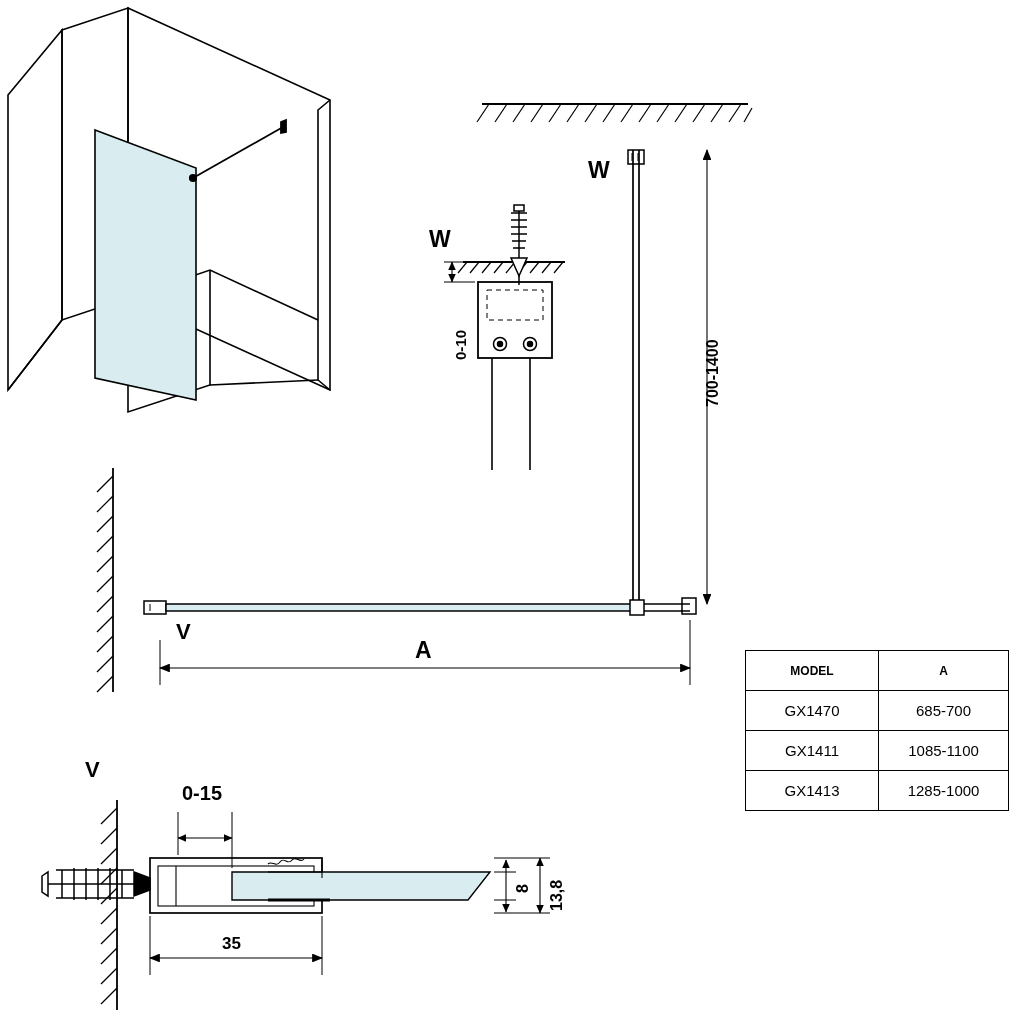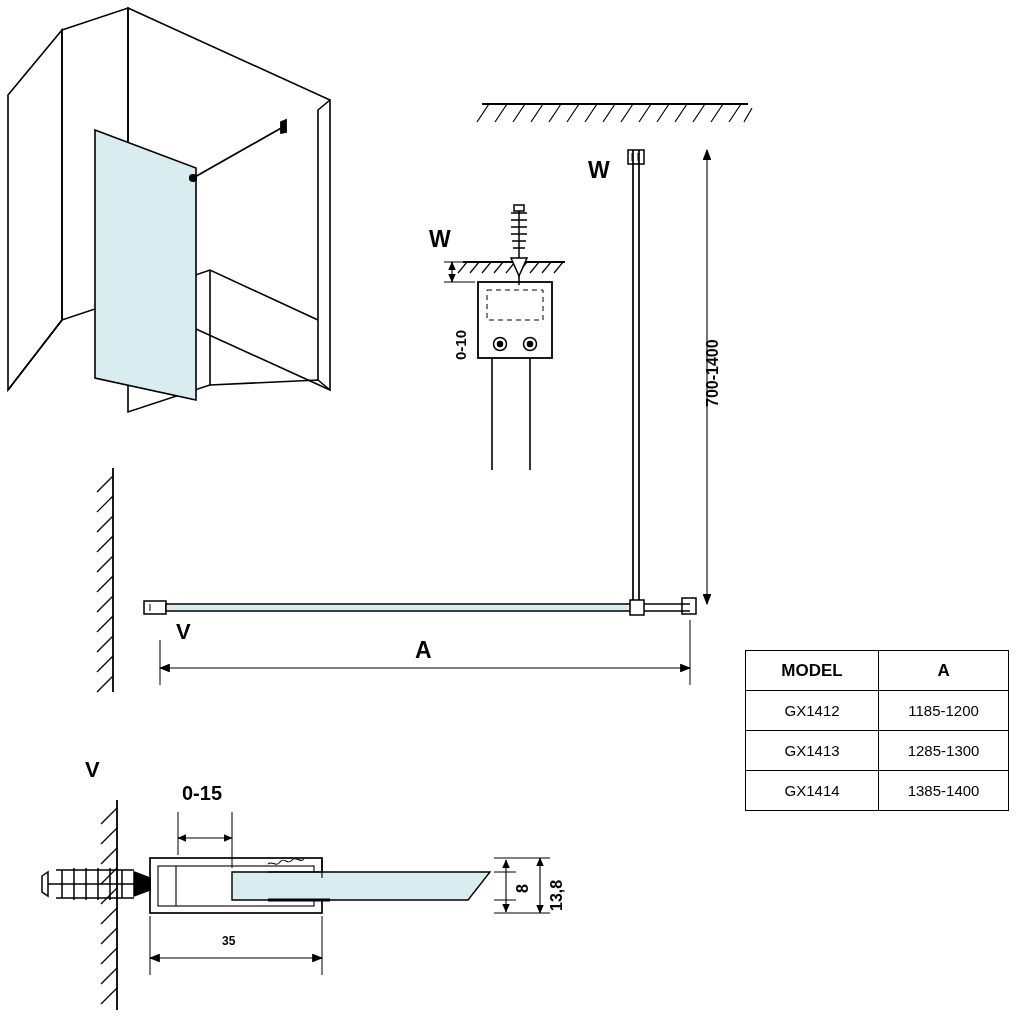--- a/index.html
+++ b/index.html
@@ -48,21 +48,21 @@
   }
   #model-table td, #model-table th {
     border: 1px solid #000;
     height: 39px;
     text-align: center;
     padding: 0;
     font-weight: normal;
   }
   #model-table thead th {
     font-weight: bold;
-    font-size: 17px;
+    font-size: 12px;
   }
   #model-table td.model-col, #model-table th.model-col {
     width: 133px;
   }
   #model-table td.a-col, #model-table th.a-col {
     width: 130px;
   }
 </style>
 </head>
 <body>
@@ -270,38 +270,38 @@
   <div class="lbl" style="left:588px; top:157px; font-size:23px;">W</div>
   <div class="lbl" style="left:429px; top:226px; font-size:23px;">W</div>
   <div class="lbl lbl-v" style="left:452px; top:360px; font-size:15px; transform:rotate(-90deg);">0-10</div>
   <div class="lbl lbl-v" style="left:704px; top:407px; font-size:16px; transform:rotate(-90deg);">700-1400</div>
   <div class="lbl" style="left:176px; top:619px; font-size:22px;">V</div>
   <div class="lbl" style="left:415px; top:637px; font-size:23px;">A</div>
   <div class="lbl" style="left:85px; top:757px; font-size:22px;">V</div>
   <div class="lbl" style="left:182px; top:782px; font-size:20px;">0-15</div>
   <div class="lbl lbl-v" style="left:514px; top:893px; font-size:16px; transform:rotate(-90deg);">8</div>
   <div class="lbl lbl-v" style="left:548px; top:911px; font-size:16px; transform:rotate(-90deg);">13,8</div>
-  <div class="lbl" style="left:222px; top:934px; font-size:12px;">35</div>
+  <div class="lbl" style="left:222px; top:934px; font-size:17px;">35</div>
 
   <table id="model-table">
     <thead>
       <tr>
         <th class="model-col">MODEL</th>
         <th class="a-col">A</th>
       </tr>
     </thead>
     <tbody>
       <tr>
-        <td class="model-col">GX1412</td>
-        <td class="a-col">1185-1200</td>
+        <td class="model-col">GX1470</td>
+        <td class="a-col">685-700</td>
+      </tr>
+      <tr>
+        <td class="model-col">GX1411</td>
+        <td class="a-col">1085-1100</td>
       </tr>
       <tr>
         <td class="model-col">GX1413</td>
-        <td class="a-col">1285-1300</td>
-      </tr>
-      <tr>
-        <td class="model-col">GX1414</td>
-        <td class="a-col">1385-1400</td>
+        <td class="a-col">1285-1000</td>
       </tr>
     </tbody>
   </table>
 
 </div>
 
 </body></html>

